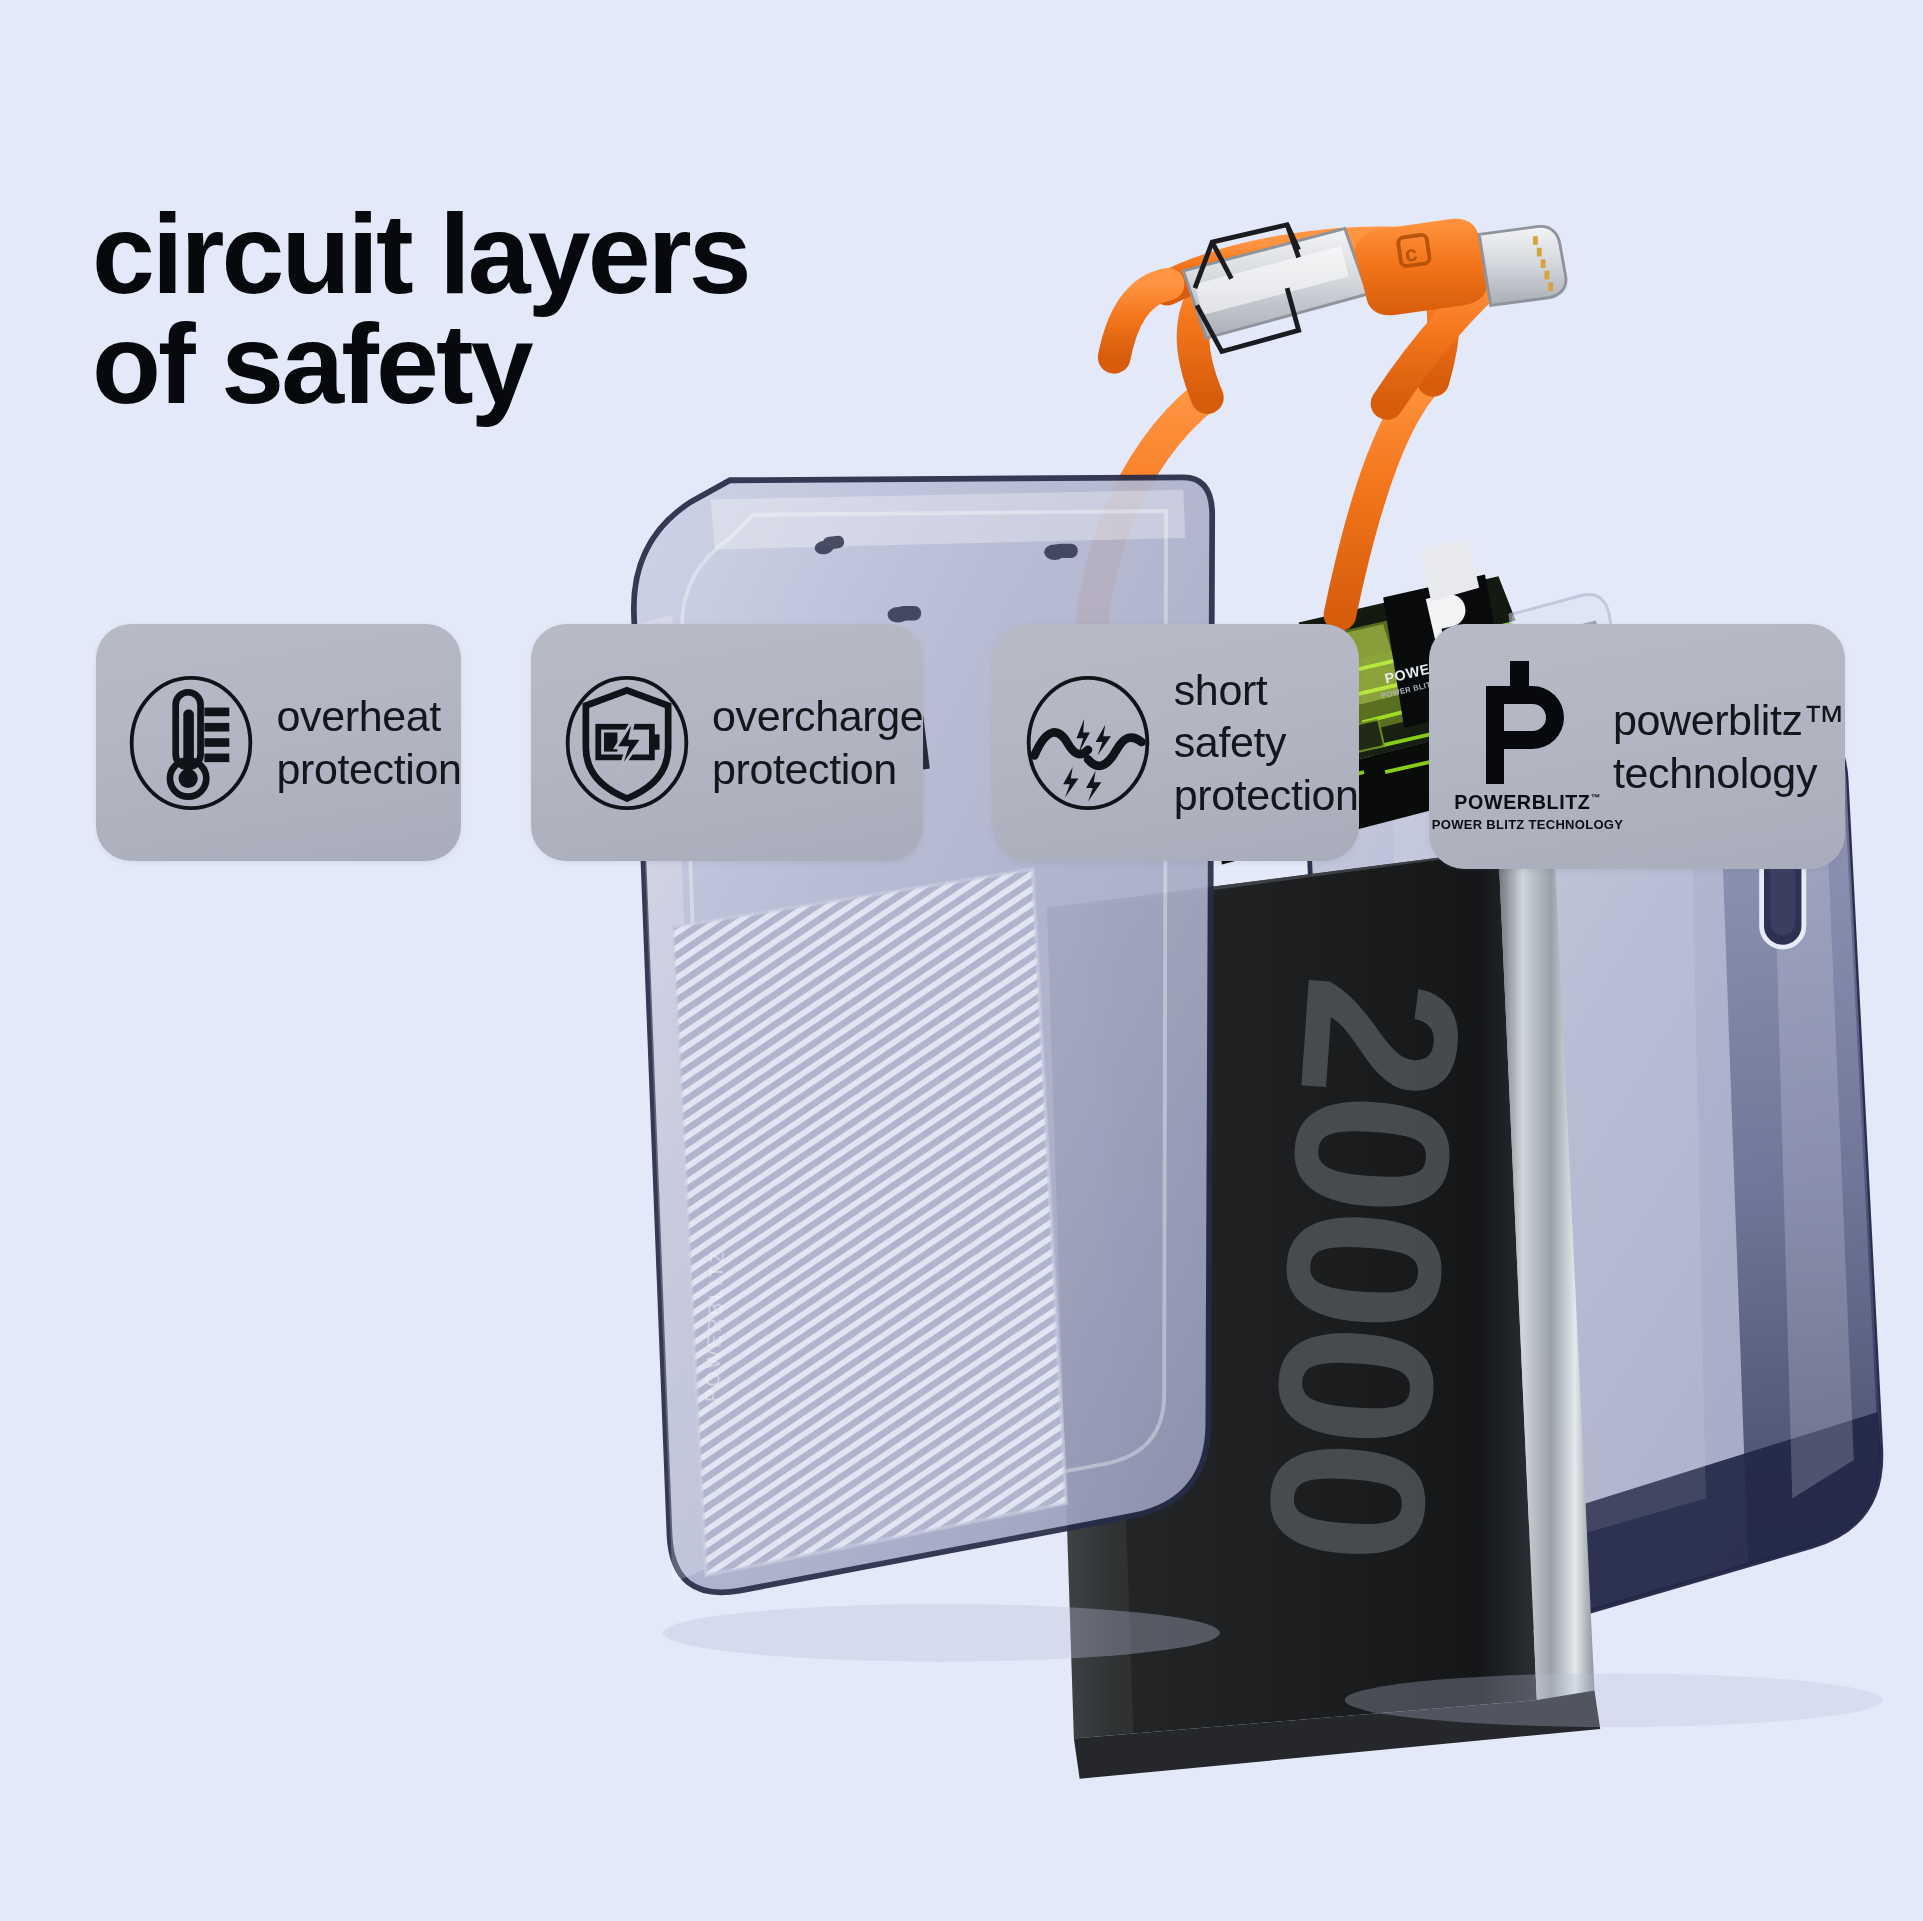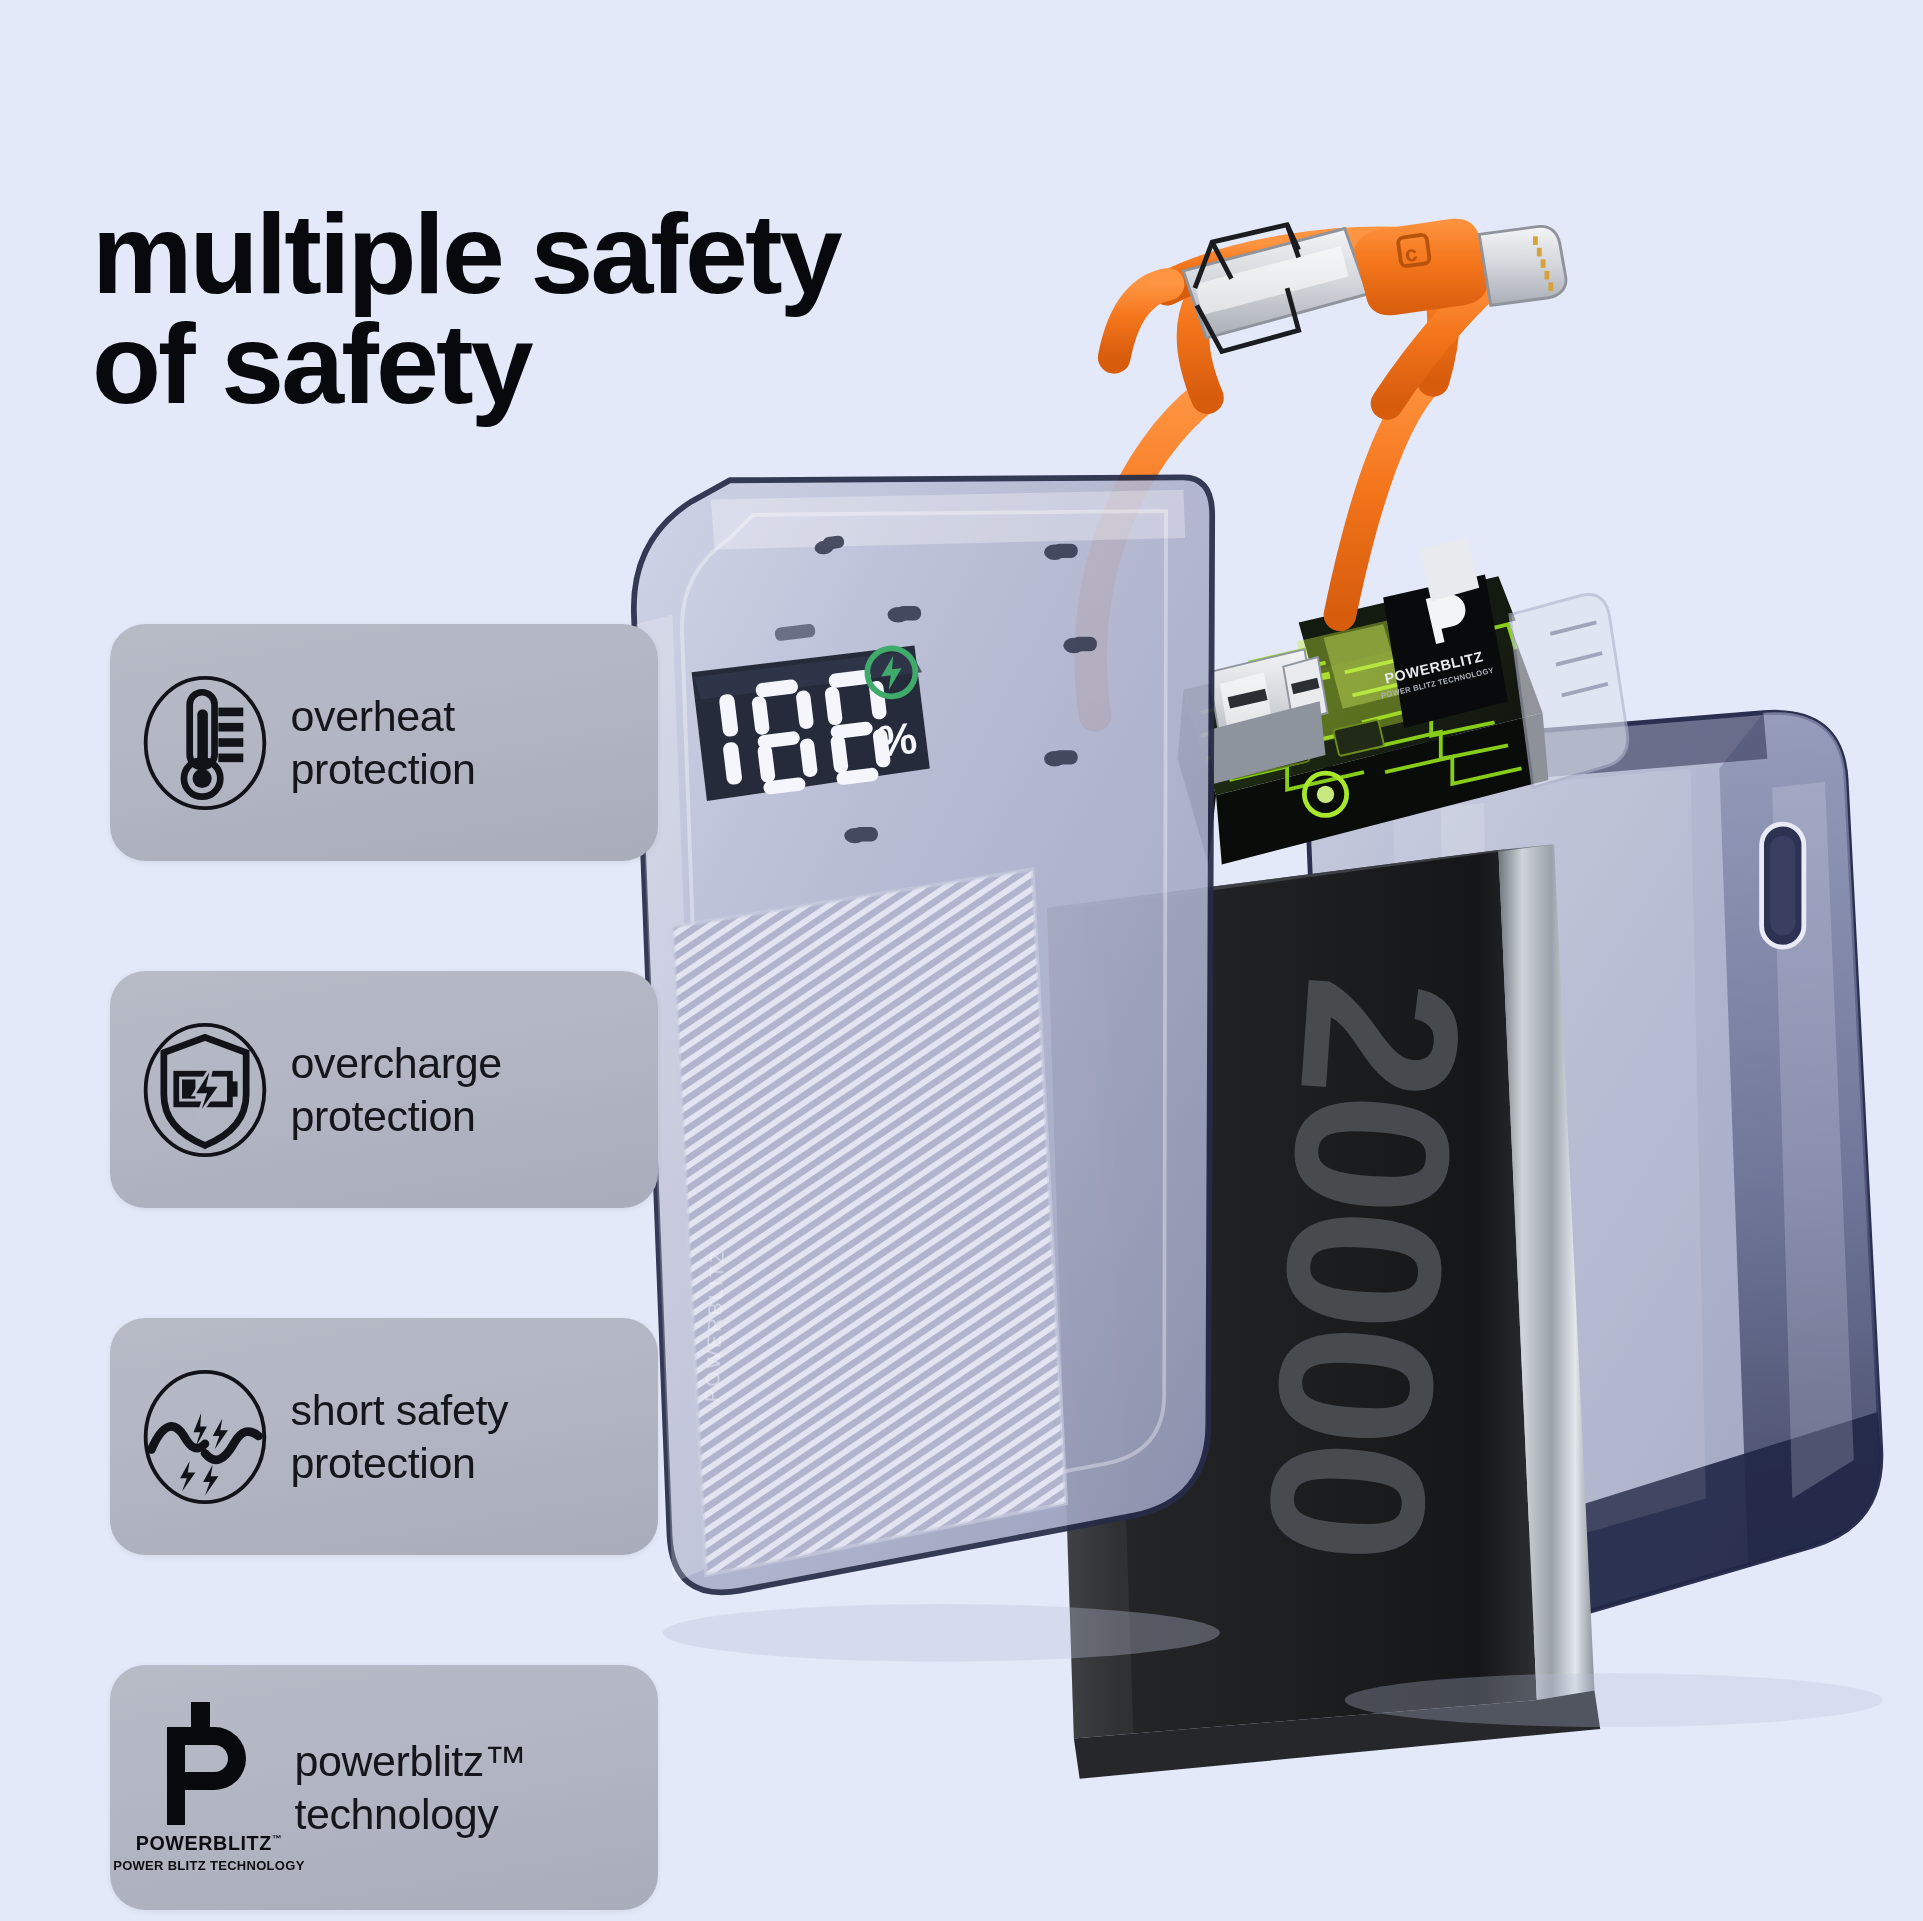--- a/index.html
+++ b/index.html
@@ -24,25 +24,25 @@
     font-weight: 700;
     line-height: 0.98;
     letter-spacing: -2.9px;
     color: #07090d;
     white-space: pre-line;
   }
 
   
   #badges {
     position: absolute;
-    left: 110px; top: 624px;
+    left: 96px; top: 624px;
     width: 548px;
     display: flex;
-    flex-direction: column;
-    gap: 110px;
+    flex-direction: row;
+    gap: 70px;
   }
   .badge {
     position: relative;
     height: 237px;
     border-radius: 35px;
     background: linear-gradient(170deg, #b7bbc6 0%, #b3b7c3 40%, #a9adbb 100%);
     display: flex;
     align-items: center;
     box-shadow: 0 1.9px 4.8px rgba(90,95,120,.10);
   }
@@ -425,21 +425,21 @@
             <path d="M 4 -17 L -11 3 L -1 3 L -5 18 L 11 -3 L 1 -3 Z" fill="#3faa6a"></path>
           </g>
         </g>
       </g>
 
       <ellipse cx="980" cy="1700" rx="290" ry="30" fill="#b9bfd8" opacity="0.35"></ellipse>
       <ellipse cx="1680" cy="1770" rx="280" ry="28" fill="#b9bfd8" opacity="0.30"></ellipse>
     </svg>
   </div>
 
-  <h1 id="headline">multiple safety
+  <h1 id="headline">circuit layers
 of safety</h1>
 
   <div id="badges">
 
     <div class="badge">
       <div class="badge-icon">
         <svg width="134" height="144" viewBox="0 0 140 150">
           <ellipse cx="70" cy="75" rx="62" ry="68" fill="none" stroke="#111319" stroke-width="4"></ellipse>
           <rect x="54" y="22" width="26" height="78" rx="13" fill="none" stroke="#111319" stroke-width="7"></rect>
           <circle cx="67" cy="112" r="19" fill="none" stroke="#111319" stroke-width="7"></circle>

